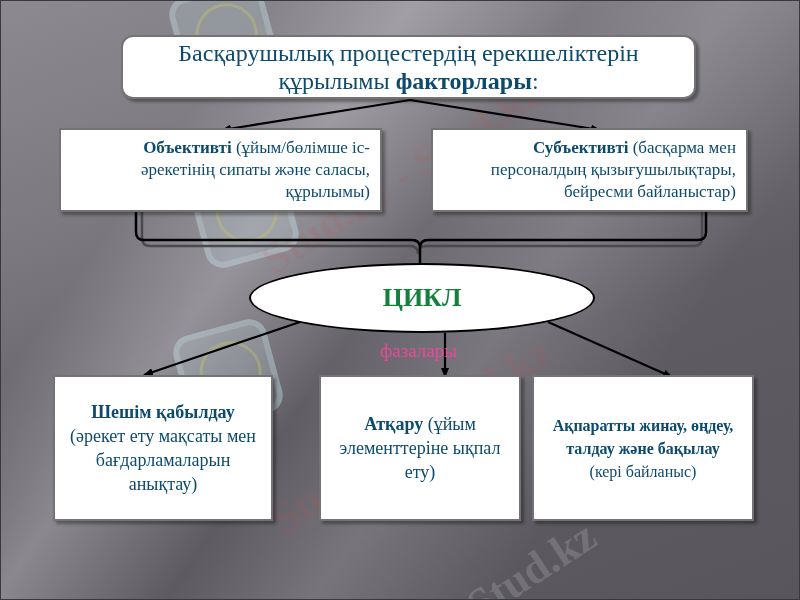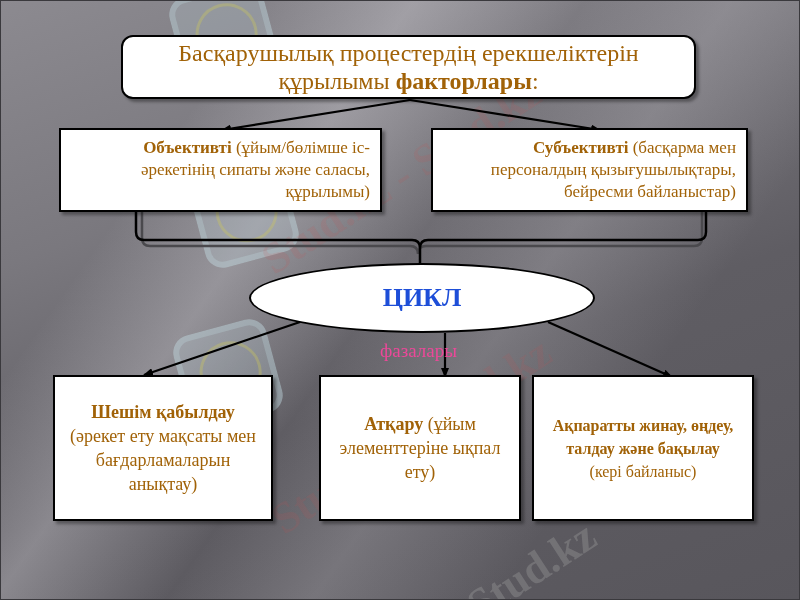--- a/index.html
+++ b/index.html
@@ -6,35 +6,35 @@
     body {
       width: 800px; height: 600px; overflow: hidden; position: relative;
       font-family: "Liberation Serif", "DejaVu Serif", serif;
       background:
         linear-gradient(125deg, rgba(255,255,255,0) 0%, rgba(255,255,255,0) 22%, rgba(220,218,224,0.35) 34%, rgba(255,255,255,0) 48%, rgba(200,198,204,0.25) 60%, rgba(255,255,255,0) 75%),
         linear-gradient(160deg, #8c8a90 0%, #7a787e 30%, #5f5d63 60%, #58565c 100%);
     }
     .frame { position: absolute; inset: 0; border: 1px solid #3a393d; box-sizing: border-box; pointer-events: none; }
     svg.connectors { position: absolute; left: 0; top: 0; width: 800px; height: 600px; }
     .box {
-      position: absolute; background: #ffffff; border: 2px solid #000000; box-sizing: border-box;
+      position: absolute; background: #ffffff; border: 2px solid #737373; box-sizing: border-box;
       display: flex; align-items: center; justify-content: center; text-align: center;
-      color: #a16207; box-shadow: 3px 3px 3px rgba(0,0,0,0.35);
+      color: #0c4a6e; box-shadow: 3px 3px 3px rgba(0,0,0,0.35);
     }
     .title-box {
       left: 121px; top: 35px; width: 575px; height: 64px; border-radius: 12px; border-width: 2.5px;
       font-size: 24px; line-height: 28px; flex-direction: column;
     }
     .factor-box { top: 128px; height: 84px; font-size: 17px; line-height: 22px; padding: 0 10px; text-align: right; }
     .phase-box { top: 375px; height: 146px; font-size: 18px; line-height: 24px; padding: 16px 10px; }
     .ellipse {
       position: absolute; left: 249px; top: 263px; width: 346px; height: 70px;
       background: #fff; border: 2.5px solid #000; border-radius: 50%; box-sizing: border-box;
       display: flex; align-items: center; justify-content: center;
-      font-size: 26px; font-weight: bold; color: #1d4ed8;
+      font-size: 26px; font-weight: bold; color: #15803d;
     }
     .phases-label {
       position: absolute; left: 380px; top: 340px; font-size: 19px; color: #ec4899;
     }
     b { font-weight: bold; }
     .wm {
       position: absolute; font-family: "Liberation Serif", serif; font-weight: bold;
       color: rgba(210,80,80,0.13); font-size: 44px; transform: rotate(-33deg); white-space: nowrap; pointer-events: none;
     }
     .wm.grey { color: rgba(160,160,160,0.35); }

